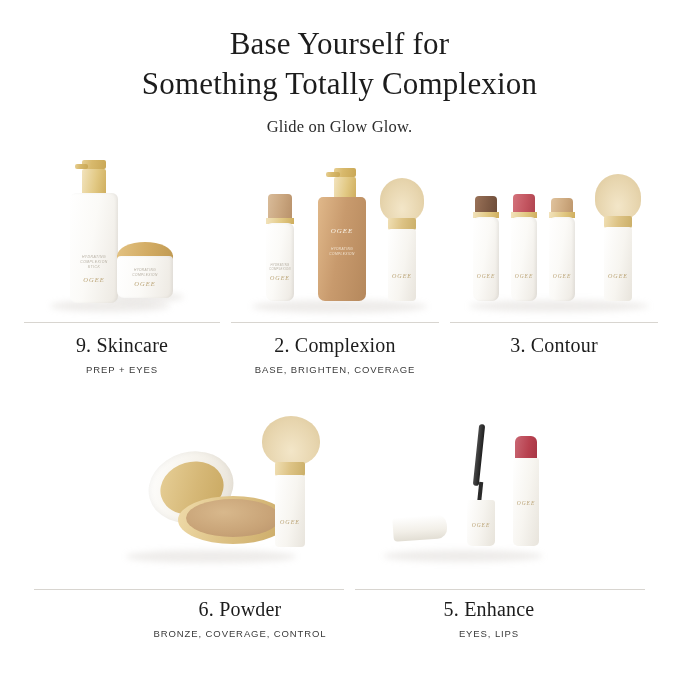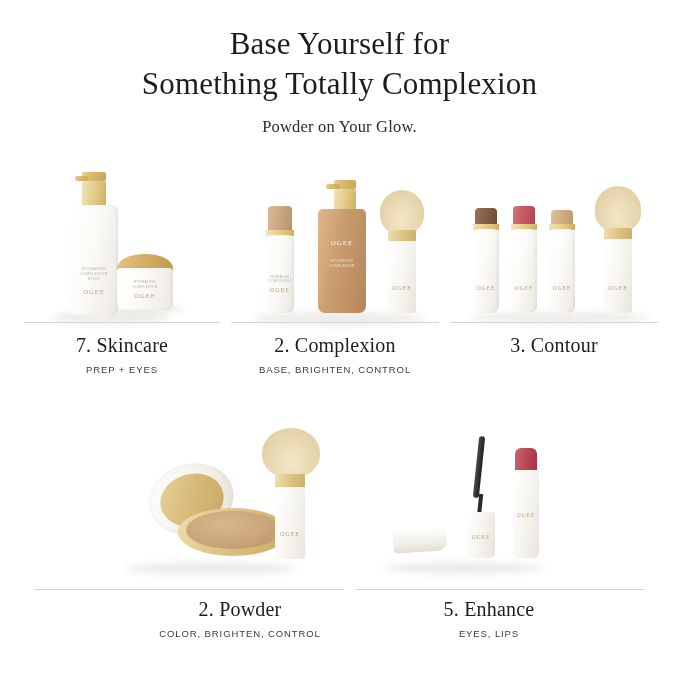--- a/index.html
+++ b/index.html
@@ -52,22 +52,23 @@
   .row {
     position: absolute;
     left: 0;
     width: 679px;
   }
   .row-1 { top: 152px; height: 170px; }
   .row-2 { top: 400px; height: 172px; }
 
   .cell {
     position: absolute;
-    top: 12px;
+    top: 0;
     height: 100%;
+    font-style: italic;
   }
 
   .scene {
     position: absolute;
     bottom: 0;
     left: 0;
     width: 100%;
     height: 100%;
   }
 
@@ -153,21 +154,21 @@
 </head>
 <body>
 
 <div class="page">
 
   <div class="header">
     <div class="headline">
       <span class="line">Base Yourself for</span>
       <span class="line">Something Totally Complexion</span>
     </div>
-    <div class="subhead">Powder on Your Glow.</div>
+    <div class="subhead">Glide on Glow Glow.</div>
   </div>
 
   <div class="row row-1">
 
     <div class="cell" style="left:20px; width:200px;">
       <div class="scene">
 
         <div class="shadow-ellipse" style="left:30px; top:148px; width:120px; height:12px;"></div>
         <div class="shadow-ellipse" style="left:88px; top:140px; width:76px; height:10px;"></div>
 
@@ -274,26 +275,26 @@
         </div>
       </div>
     </div>
   </div>
 
   <div class="divider" style="left:24px; top:322px; width:196px;"></div>
   <div class="divider" style="left:231px; top:322px; width:208px;"></div>
   <div class="divider" style="left:450px; top:322px; width:208px;"></div>
 
   <div class="caption" style="left:9px; top:334px;">
-    <div class="title">7. Skincare</div>
+    <div class="title">9. Skincare</div>
     <div class="sub">PREP + EYES</div>
   </div>
   <div class="caption" style="left:222px; top:334px;">
     <div class="title">2. Complexion</div>
-    <div class="sub">BASE, BRIGHTEN, CONTROL</div>
+    <div class="sub">BASE, BRIGHTEN, COVERAGE</div>
   </div>
   <div class="caption" style="left:441px; top:334px;">
     <div class="title">3. Contour</div>
   </div>
 
   <div class="row row-2">
 
     <div class="cell" style="left:120px; width:225px;">
       <div class="scene">
         <div class="shadow-ellipse" style="left:6px; top:150px; width:170px; height:13px;"></div>
@@ -340,21 +341,21 @@
 
         <div class="obj" style="left:18px; top:116px; width:54px; height:24px; border-radius:4px 10px 10px 4px; background:linear-gradient(180deg,#ffffff 0%,#f2efe8 60%,#e2ded4 100%); transform:rotate(-4deg);"></div>
       </div>
     </div>
   </div>
 
   <div class="divider" style="left:34px; top:589px; width:310px;"></div>
   <div class="divider" style="left:355px; top:589px; width:290px;"></div>
 
   <div class="caption" style="left:127px; top:598px;">
-    <div class="title">2. Powder</div>
-    <div class="sub">COLOR, BRIGHTEN, CONTROL</div>
+    <div class="title">6. Powder</div>
+    <div class="sub">BRONZE, COVERAGE, CONTROL</div>
   </div>
   <div class="caption" style="left:376px; top:598px;">
     <div class="title">5. Enhance</div>
     <div class="sub">EYES, LIPS</div>
   </div>
 
 </div>
 
 </body></html>

